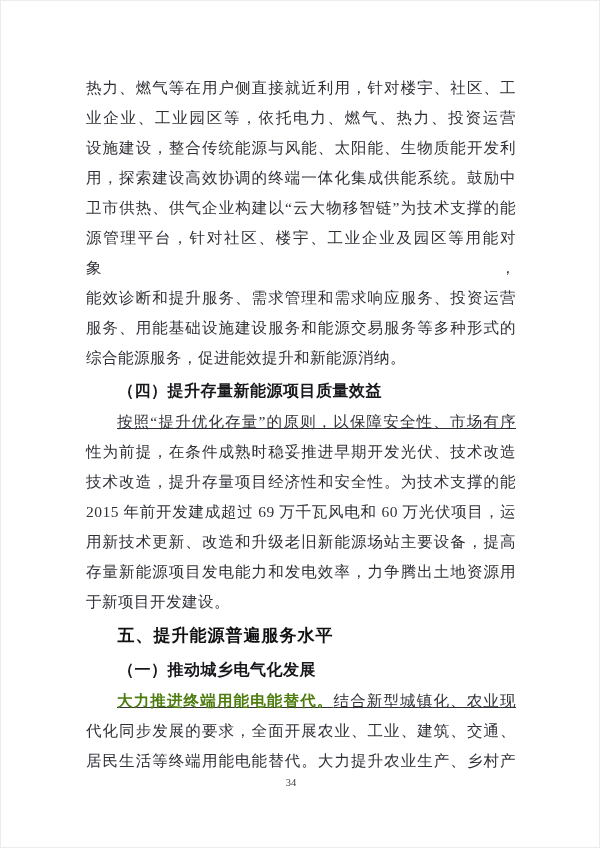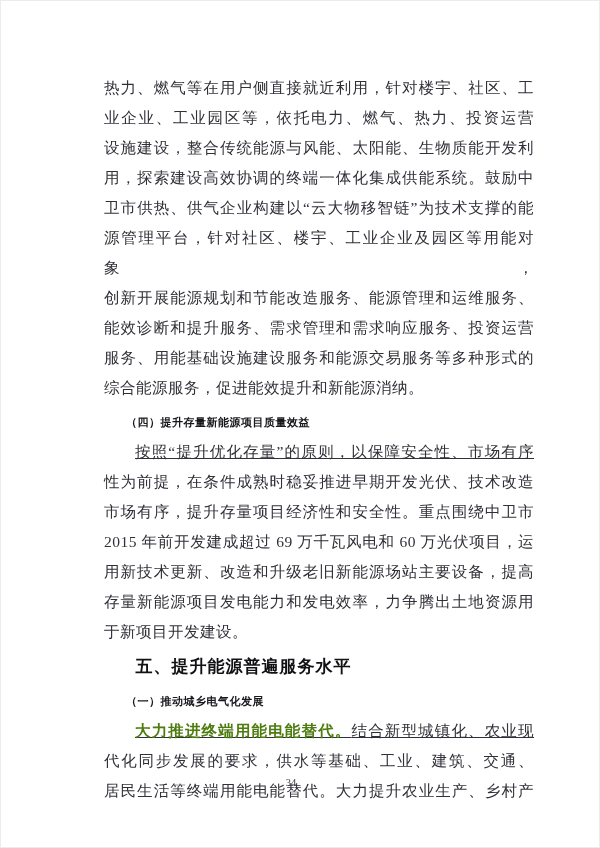--- a/index.html
+++ b/index.html
@@ -8,42 +8,43 @@
     width:600px;height:848px;
     background:#ffffff;
     box-sizing:border-box;
     border:1px solid #ececec;
     font-family:"Liberation Serif","DejaVu Serif",serif;
     color:#303038;
     overflow:hidden;
   }
   .text-body{
     position:absolute;
-    left:103px;top:72px;width:430px;
+    left:85px;top:72px;width:430px;
   }
   .ln{
     font-size:15.5px;
     line-height:30px;
     text-align:left;
     letter-spacing:0.5px;
   }
   .just{
     text-align:justify;
     text-align-last:justify;
   }
   .indent{text-indent:2em;text-decoration:underline;}
   .heading-kai{
     font-weight:bold;
     color:#17171c;
     text-indent:2em;
-    font-size:11px;
+    font-size:16px;
     margin-top:4px;
+    font-family:Liberation Mono, monospace;
   }
   .heading-hei{
-    font-family:Liberation Sans, sans-serif;
+    font-family:Liberation Mono, monospace;
     font-weight:bold;
     color:#111114;
     text-indent:1.85em;
     font-size:17px;
     margin-top:5px;
     letter-spacing:1px;
   }
   .bold-lead{font-weight:bold;color:#4d7c0f;}
   .footer{
     position:absolute;
@@ -58,40 +59,39 @@
 
 <div class="page">
   <div class="text-body">
 
     <div class="ln just">热力、燃气等在用户侧直接就近利用，针对楼宇、社区、工</div>
     <div class="ln just">业企业、工业园区等，依托电力、燃气、热力、投资运营</div>
     <div class="ln just">设施建设，整合传统能源与风能、太阳能、生物质能开发利</div>
     <div class="ln just">用，探索建设高效协调的终端一体化集成供能系统。鼓励中</div>
     <div class="ln just">卫市供热、供气企业构建以“云大物移智链”为技术支撑的能</div>
     <div class="ln just">源管理平台，针对社区、楼宇、工业企业及园区等用能对象，</div>
-    <div class="ln just">创新开展能源规划和节能改造服务、能源管理和运维服务、</div>
     <div class="ln just">能效诊断和提升服务、需求管理和需求响应服务、投资运营</div>
     <div class="ln just">服务、用能基础设施建设服务和能源交易服务等多种形式的</div>
     <div class="ln">综合能源服务，促进能效提升和新能源消纳。</div>
 
     <div class="ln heading-kai">（四）提升存量新能源项目质量效益</div>
 
     <div class="ln just indent">按照“提升优化存量”的原则，以保障安全性、市场有序</div>
     <div class="ln just">性为前提，在条件成熟时稳妥推进早期开发光伏、技术改造</div>
-    <div class="ln just">市场有序，提升存量项目经济性和安全性。重点围绕中卫市</div>
+    <div class="ln just">技术改造，提升存量项目经济性和安全性。为技术支撑的能</div>
     <div class="ln just">2015 年前开发建成超过 69 万千瓦风电和 60 万光伏项目，运</div>
     <div class="ln just">用新技术更新、改造和升级老旧新能源场站主要设备，提高</div>
     <div class="ln just">存量新能源项目发电能力和发电效率，力争腾出土地资源用</div>
     <div class="ln">于新项目开发建设。</div>
 
     <div class="ln heading-hei">五、提升能源普遍服务水平</div>
     <div class="ln heading-kai">（一）推动城乡电气化发展</div>
 
     <div class="ln just indent">
       <span class="bold-lead">大力推进终端用能电能替代。</span><span>结合新型城镇化、农业现</span>
     </div>
-    <div class="ln just">代化同步发展的要求，供水等基础、工业、建筑、交通、</div>
+    <div class="ln just">代化同步发展的要求，全面开展农业、工业、建筑、交通、</div>
     <div class="ln just">居民生活等终端用能电能替代。大力提升农业生产、乡村产</div>
 
   </div>
 
   <div class="footer">34</div>
 </div>
 
 </body></html>

